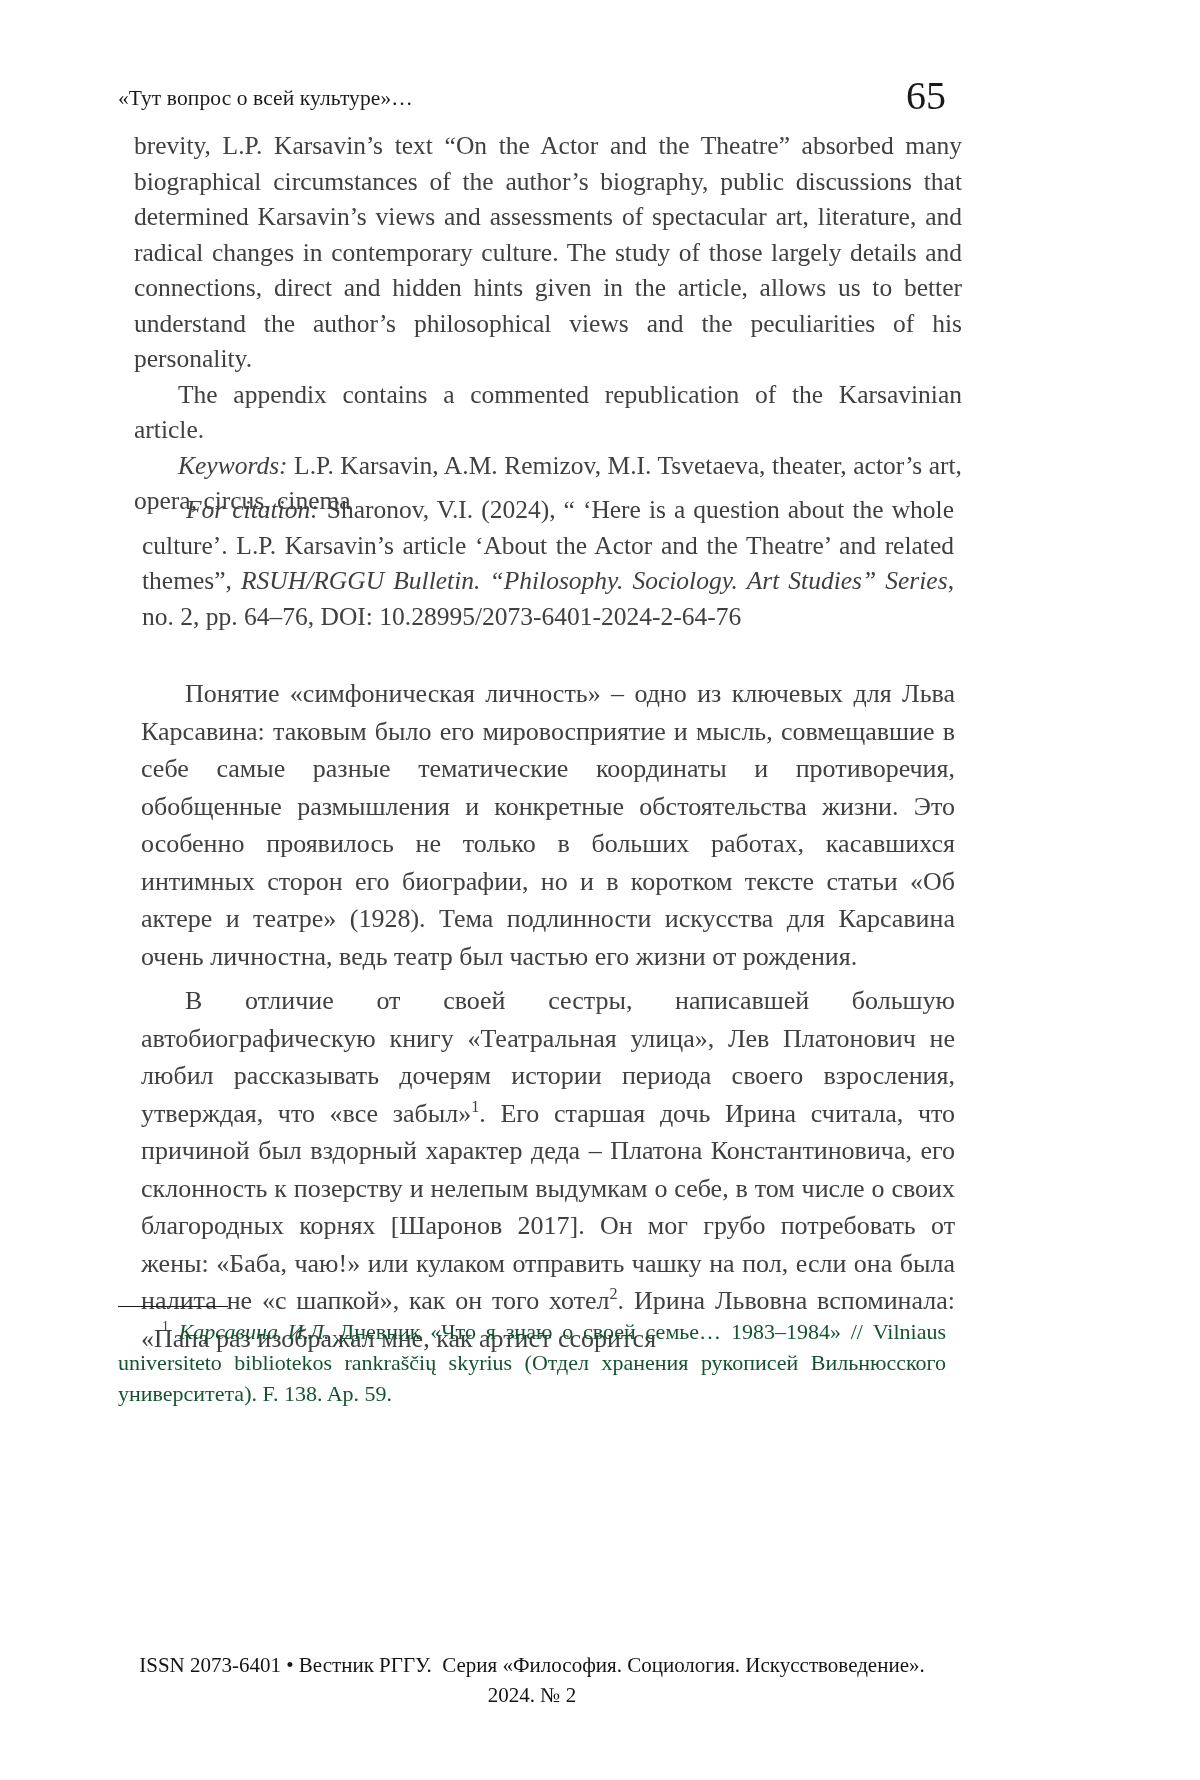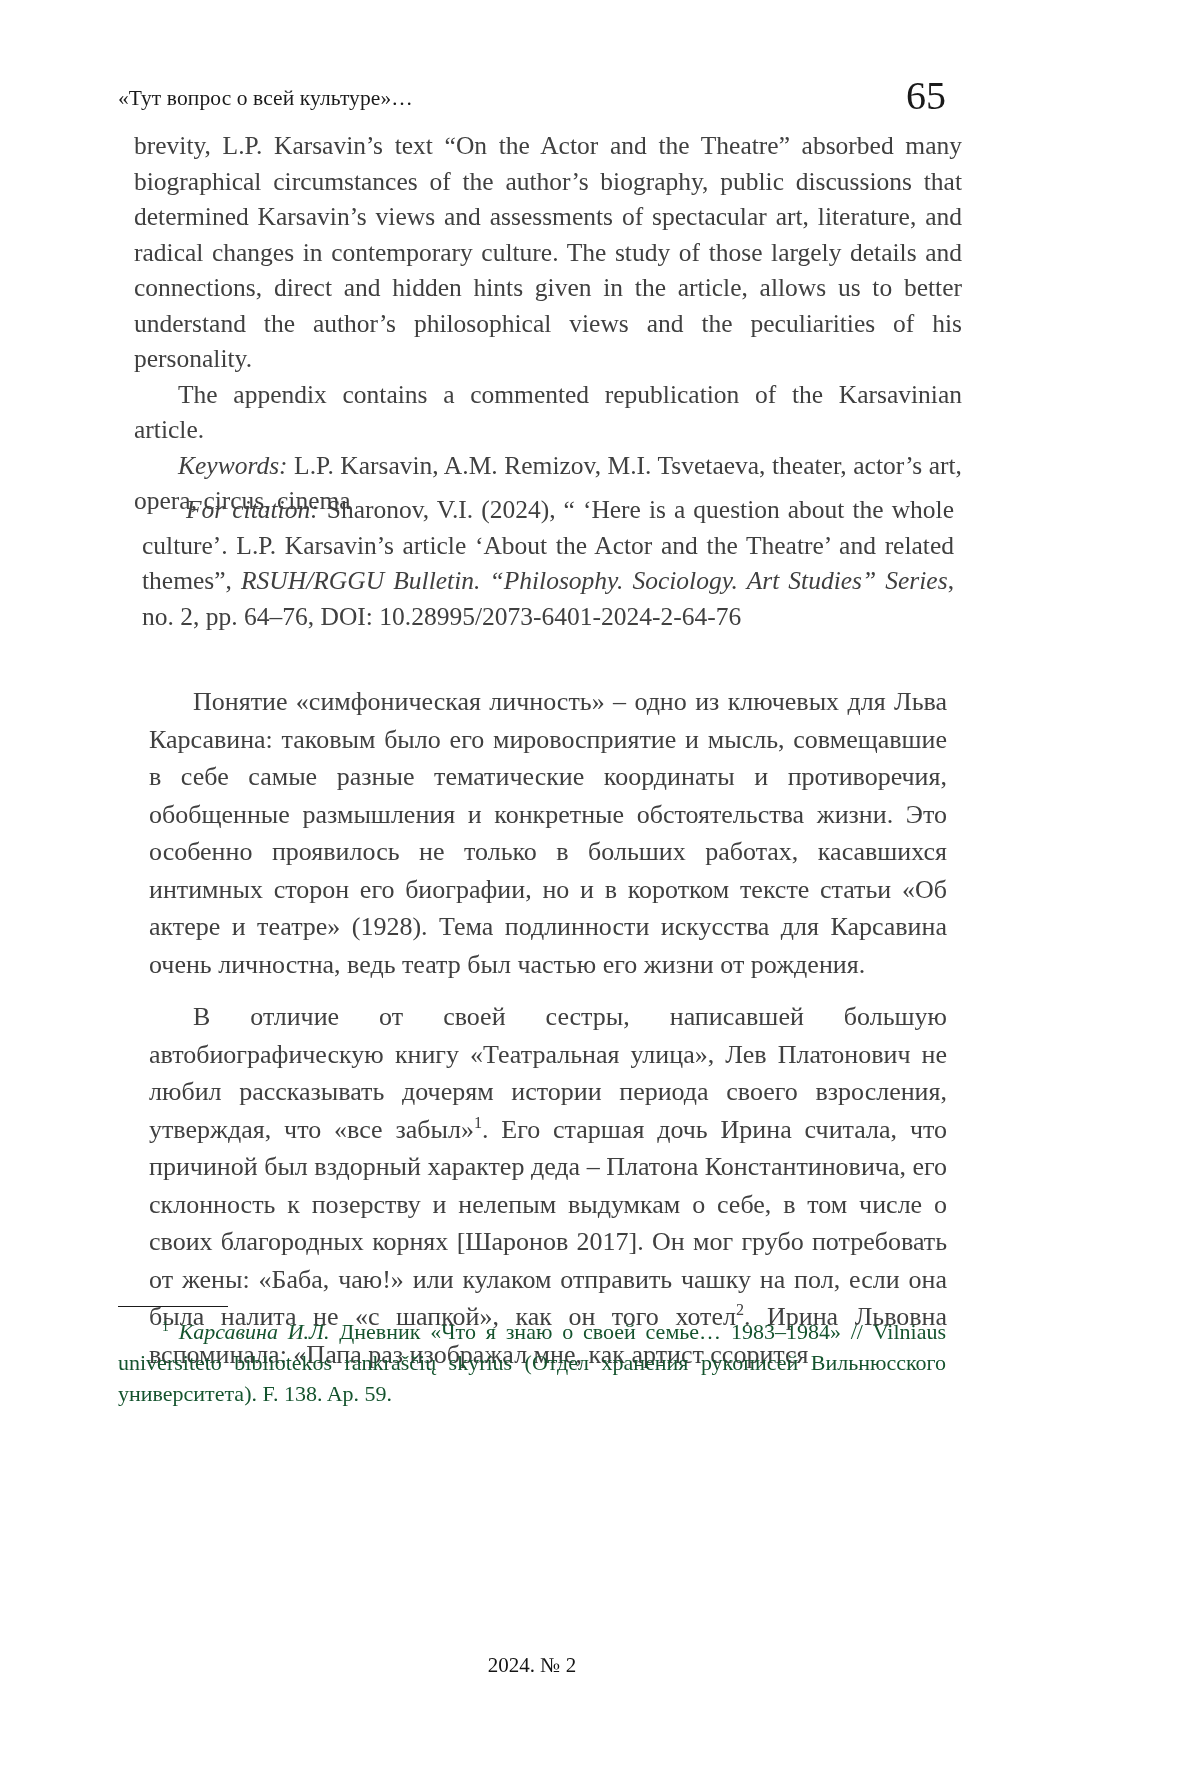--- a/index.html
+++ b/index.html
@@ -78,21 +78,21 @@
   .citation-block p {
     margin: 8px;
   }
 
   .ru-block {
     top: 668px;
     font-size: 26px;
     line-height: 37.5px;
   }
   .ru-block p {
-    margin: 15px;
+    margin: 7px;
   }
 
   sup {
     font-size: 0.62em;
     vertical-align: super;
     line-height: 0;
   }
 
   
   .footnote-rule {
@@ -160,16 +160,17 @@
     <p class="indent"><span>В отличие от своей сестры, написавшей большую автобиографическую книгу «Театральная улица», Лев Платонович не любил рассказывать дочерям истории периода своего взросления, утверждая, что «все забыл»</span><sup>1</sup><span>. Его старшая дочь Ирина считала, что причиной был вздорный характер деда – Платона Константиновича, его склонность к позерству и нелепым выдумкам о себе, в том числе о своих благородных корнях [Шаронов 2017]. Он мог грубо потребовать от жены: «Баба, чаю!» или кулаком отправить чашку на пол, если она была налита не «с шапкой», как он того хотел</span><sup>2</sup><span>. Ирина Львовна вспоминала: «Папа раз изображал мне, как артист ссорится</span></p>
   </div>
 
   <div class="footnote-rule"></div>
 
   <div class="footnotes">
     <p class="fn-indent"><sup>1</sup><span class="italic"> Карсавина И.Л.</span><span> Дневник «Что я знаю о своей семье… 1983–1984» // Vilniaus universiteto bibliotekos rankraščių skyrius (Отдел хранения рукописей Вильнюсского университета). F. 138. Ap. 59.</span></p>
   </div>
 
   <div class="footer">
+    <div>ISSN 2073-6401 • Вестник РГГУ.  Серия «Философия. Социология. Искусствоведение».</div>
     <div>2024. № 2</div>
   </div>
 
 </div>
 
 </body></html>

